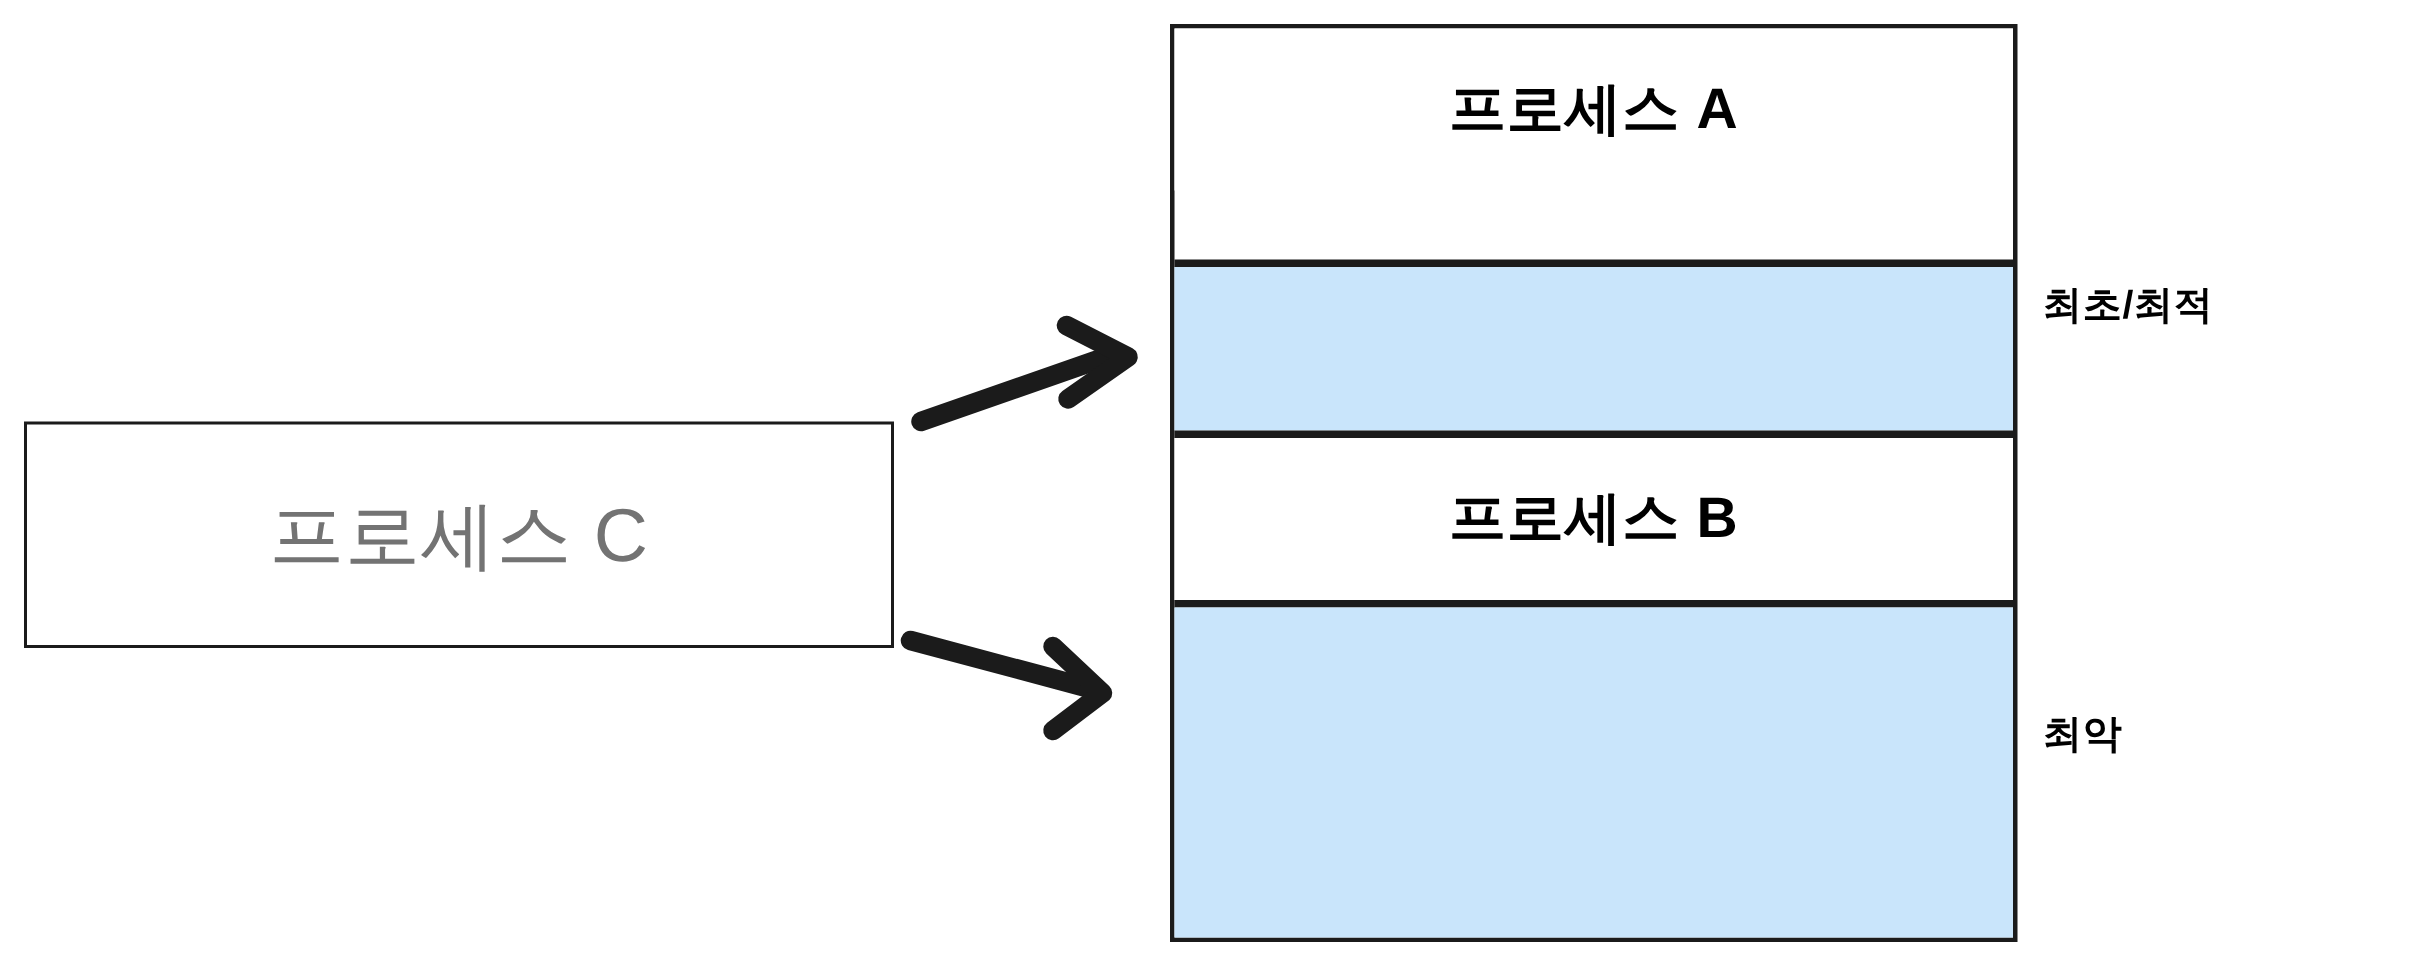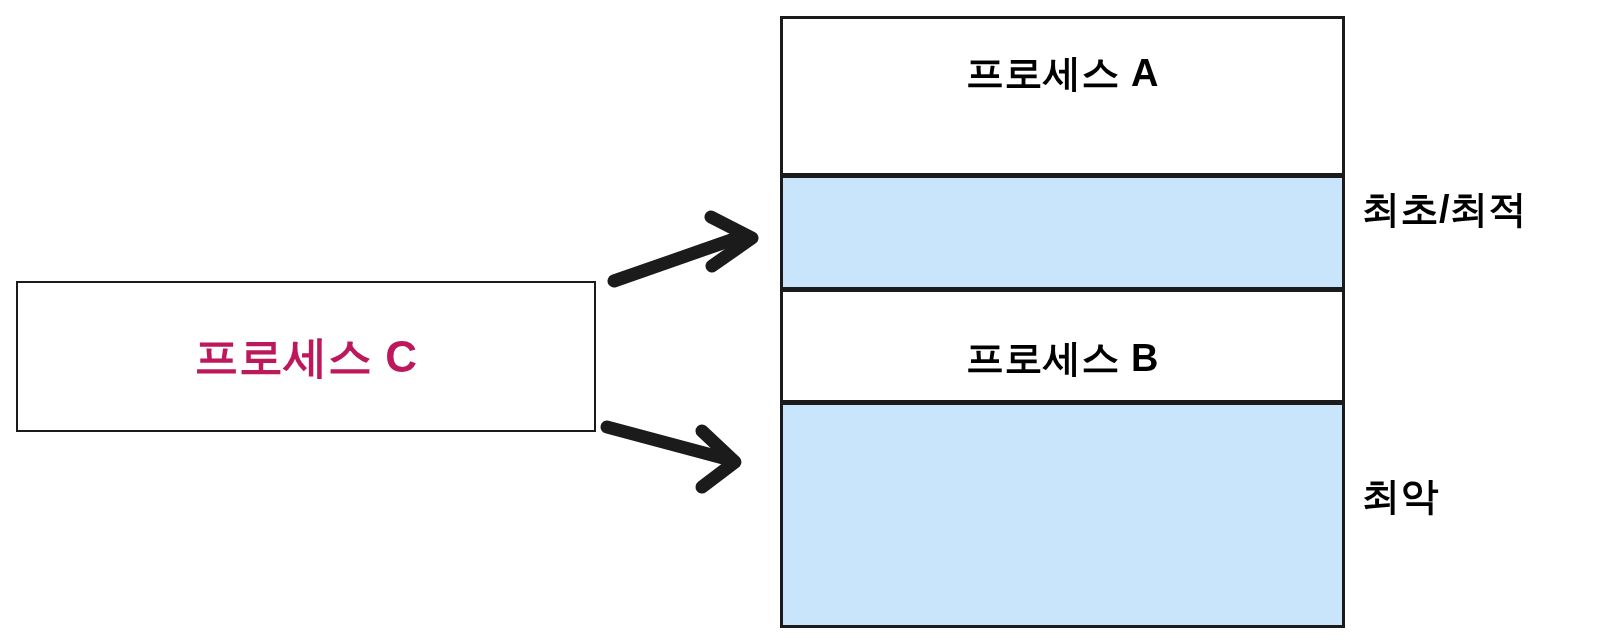--- a/index.html
+++ b/index.html
@@ -28,23 +28,23 @@
   .box {
     position: absolute;
     box-sizing: border-box;
     display: flex;
     align-items: center;
     justify-content: center;
     background: #ffffff;
     border: 3px solid #1b1b1b;
   }
   .box .box-label {
-    font-size: 44px;
-    font-weight: bold;
-    color: #be185d;
+    font-size: 50px;
+    font-weight: normal;
+    color: #737373;
     letter-spacing: 0.5px;
     line-height: 1;
     white-space: nowrap;
   }
 
   
   #process-c-box {
     left: 16px;
     top: 281px;
     width: 580px;
@@ -90,21 +90,21 @@
     position: absolute;
     left: 0;
     width: 100%;
     height: 5px;
     background: #1b1b1b;
   }
 
   
   .side-label {
     position: absolute;
-    font-size: 38px;
+    font-size: 26px;
     font-weight: bold;
     color: #000000;
     letter-spacing: 0.5px;
     line-height: 1;
     white-space: nowrap;
   }
   #label-first-best { left: 1362px; top: 190px; }
   #label-worst      { left: 1362px; top: 477px; font-family: Liberation Serif, serif; }
 
   
@@ -143,21 +143,21 @@
     <div class="mem-block used" style="top:0px; height:108px;">
       <span class="mem-label">프로세스 A</span>
     </div>
     <div class="divider" style="top:154px;"></div>
 
     <div class="mem-block free" style="top:159px; height:109px;">
       <span class="mem-label"></span>
     </div>
     <div class="divider" style="top:268px;"></div>
 
-    <div class="mem-block used" style="top:273px; height:108px;margin-top:12px;">
+    <div class="mem-block used" style="top:273px; height:108px;">
       <span class="mem-label">프로세스 B</span>
     </div>
     <div class="divider" style="top:381px;"></div>
 
     <div class="mem-block free" style="top:386px; height:220px;">
       <span class="mem-label"></span>
     </div>
   </div>
 
   <div class="side-label" id="label-first-best">최초/최적</div>

